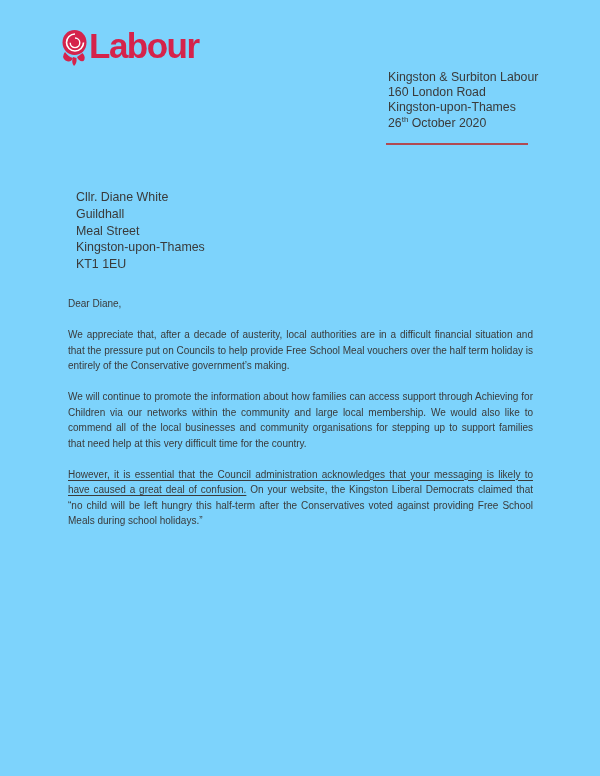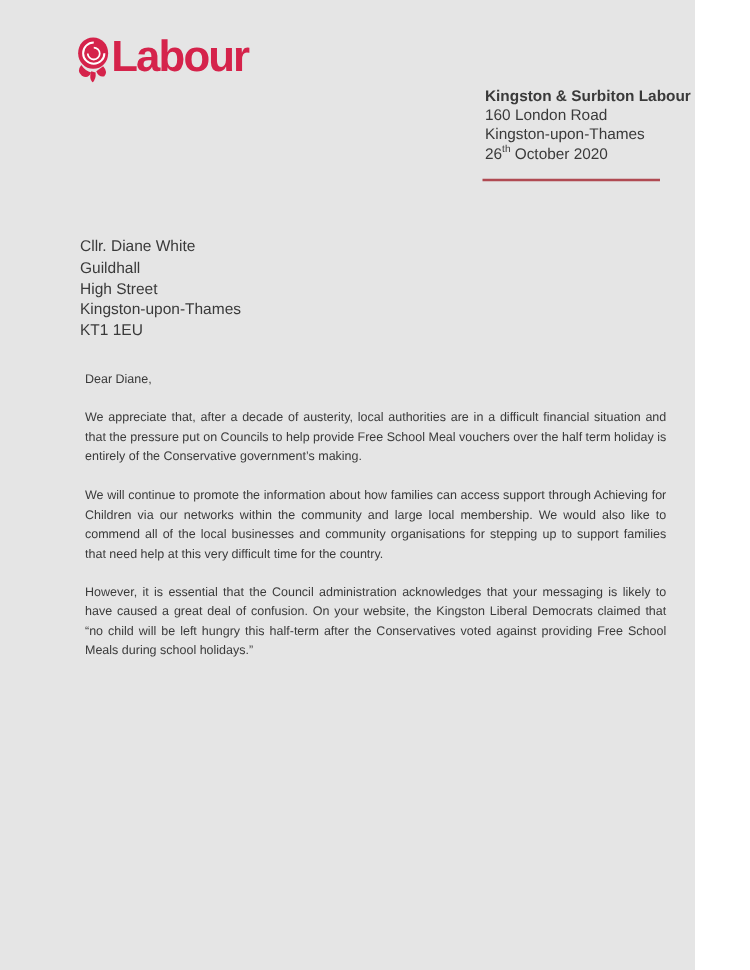--- a/index.html
+++ b/index.html
@@ -2,23 +2,23 @@
 <html><head>
 <meta charset="utf-8">
 <style>
   html, body {
     margin: 0;
     padding: 0;
     background: #ffffff;
   }
   .page {
     position: relative;
-    width: 556px;
+    width: 600px;
     height: 776px;
-    background: #e5e5e5;
+    background: #7dd3fc;
     overflow: hidden;
     font-family: "Liberation Sans", "DejaVu Sans", sans-serif;
     color: #3a3a3a;
   }
   
   .logo {
     position: absolute;
     left: 61px;
     top: 28px;
     display: flex;
@@ -36,56 +36,57 @@
   }
   
   .sender {
     position: absolute;
     left: 388px;
     top: 70px;
     width: 190px;
     font-size: 12.3px;
     line-height: 15.2px;
   }
-  .sender .org { font-weight: 700; }
+  .sender .org { font-weight: 400; }
   .sender sup {
     font-size: 8px;
     line-height: 0;
     vertical-align: super;
   }
   .rule {
     position: absolute;
     left: 386px;
     top: 143px;
     width: 142px;
     height: 2px;
   }
   
   .recipient {
     position: absolute;
-    left: 64px;
+    left: 76px;
     top: 189px;
     font-size: 12.4px;
     line-height: 16.8px;
   }
   
   .body-flow {
     position: absolute;
     left: 68px;
     top: 296px;
     width: 465px;
     font-size: 10px;
     line-height: 15.5px;
   }
   .salutation { margin: 0 0 15.5px 0; }
   .para {
     margin: 0 0 15.5px 0;
     text-align: justify;
   }
   .seg-underline {
+    text-decoration: underline;
     text-underline-offset: 2px;
   }
   .seg-bold {
     font-weight: 700;
     color: #2d2d2d;
   }
 </style>
 </head>
 <body>
 
@@ -111,21 +112,21 @@
     <div class="org">Kingston &amp; Surbiton Labour</div>
     <div>160 London Road</div>
     <div>Kingston-upon-Thames</div>
     <div><span>26</span><sup>th</sup><span> October 2020</span></div>
   </div>
   <div class="rule" style="background:#b04a52"></div>
 
   <div class="recipient">
     <div>Cllr. Diane White</div>
     <div>Guildhall</div>
-    <div>High Street</div>
+    <div>Meal Street</div>
     <div>Kingston-upon-Thames</div>
     <div>KT1 1EU</div>
   </div>
 
   <div class="body-flow">
     <div class="salutation">Dear Diane,</div>
     <div>
         <p class="para"><span class="seg-normal">We appreciate that, after a decade of austerity, local authorities are in a difficult financial situation and that the pressure put on Councils to help provide Free School Meal vouchers over the half term holiday is entirely of the Conservative government’s making.</span></p>
         <p class="para"><span class="seg-normal">We will continue to promote the information about how families can access support through Achieving for Children via our networks within the community and large local membership. We would also like to commend all of the local businesses and community organisations for stepping up to support families that need help at this very difficult time for the country.</span></p>
         <p class="para"><span class="seg-underline">However, it is essential that the Council administration acknowledges that your messaging is likely to have caused a great deal of confusion.</span><span class="seg-normal"> On your website, the Kingston Liberal Democrats claimed that “no child will be left hungry this half-term after the Conservatives voted against providing Free School Meals during school holidays.”</span></p>

